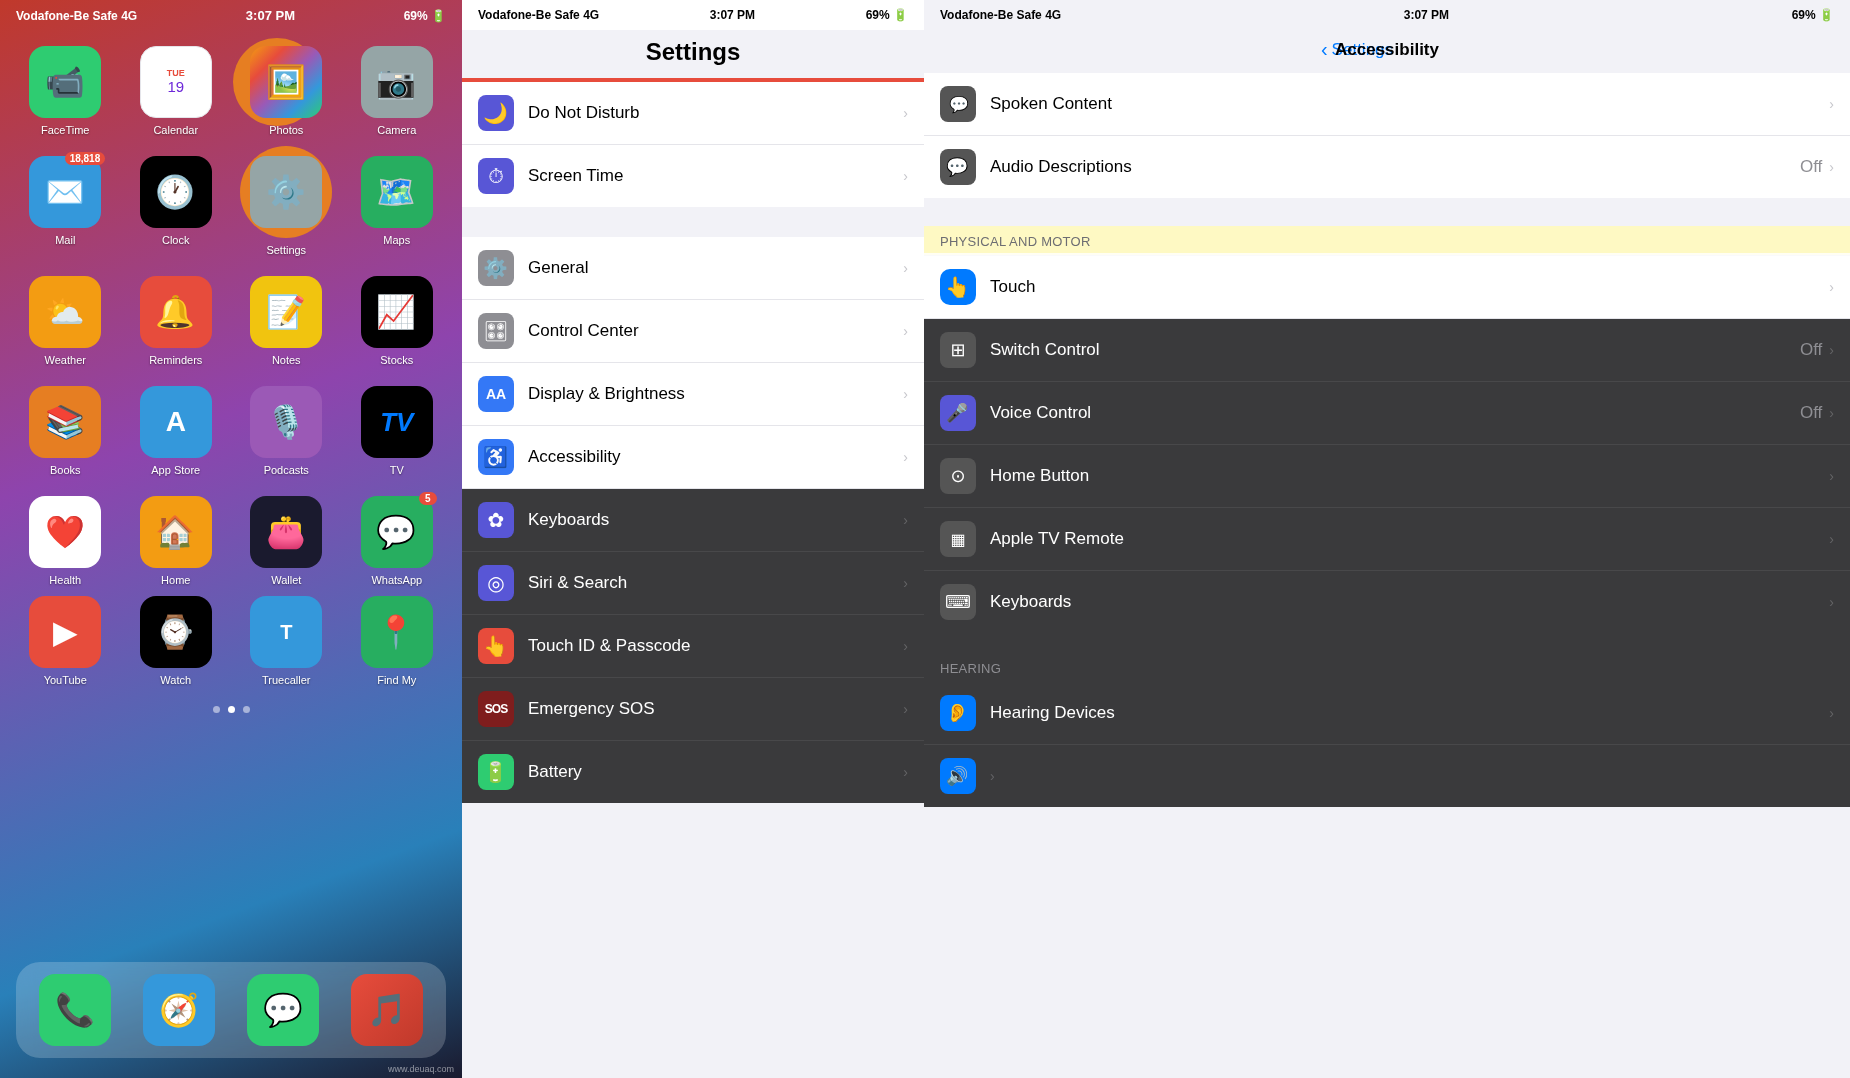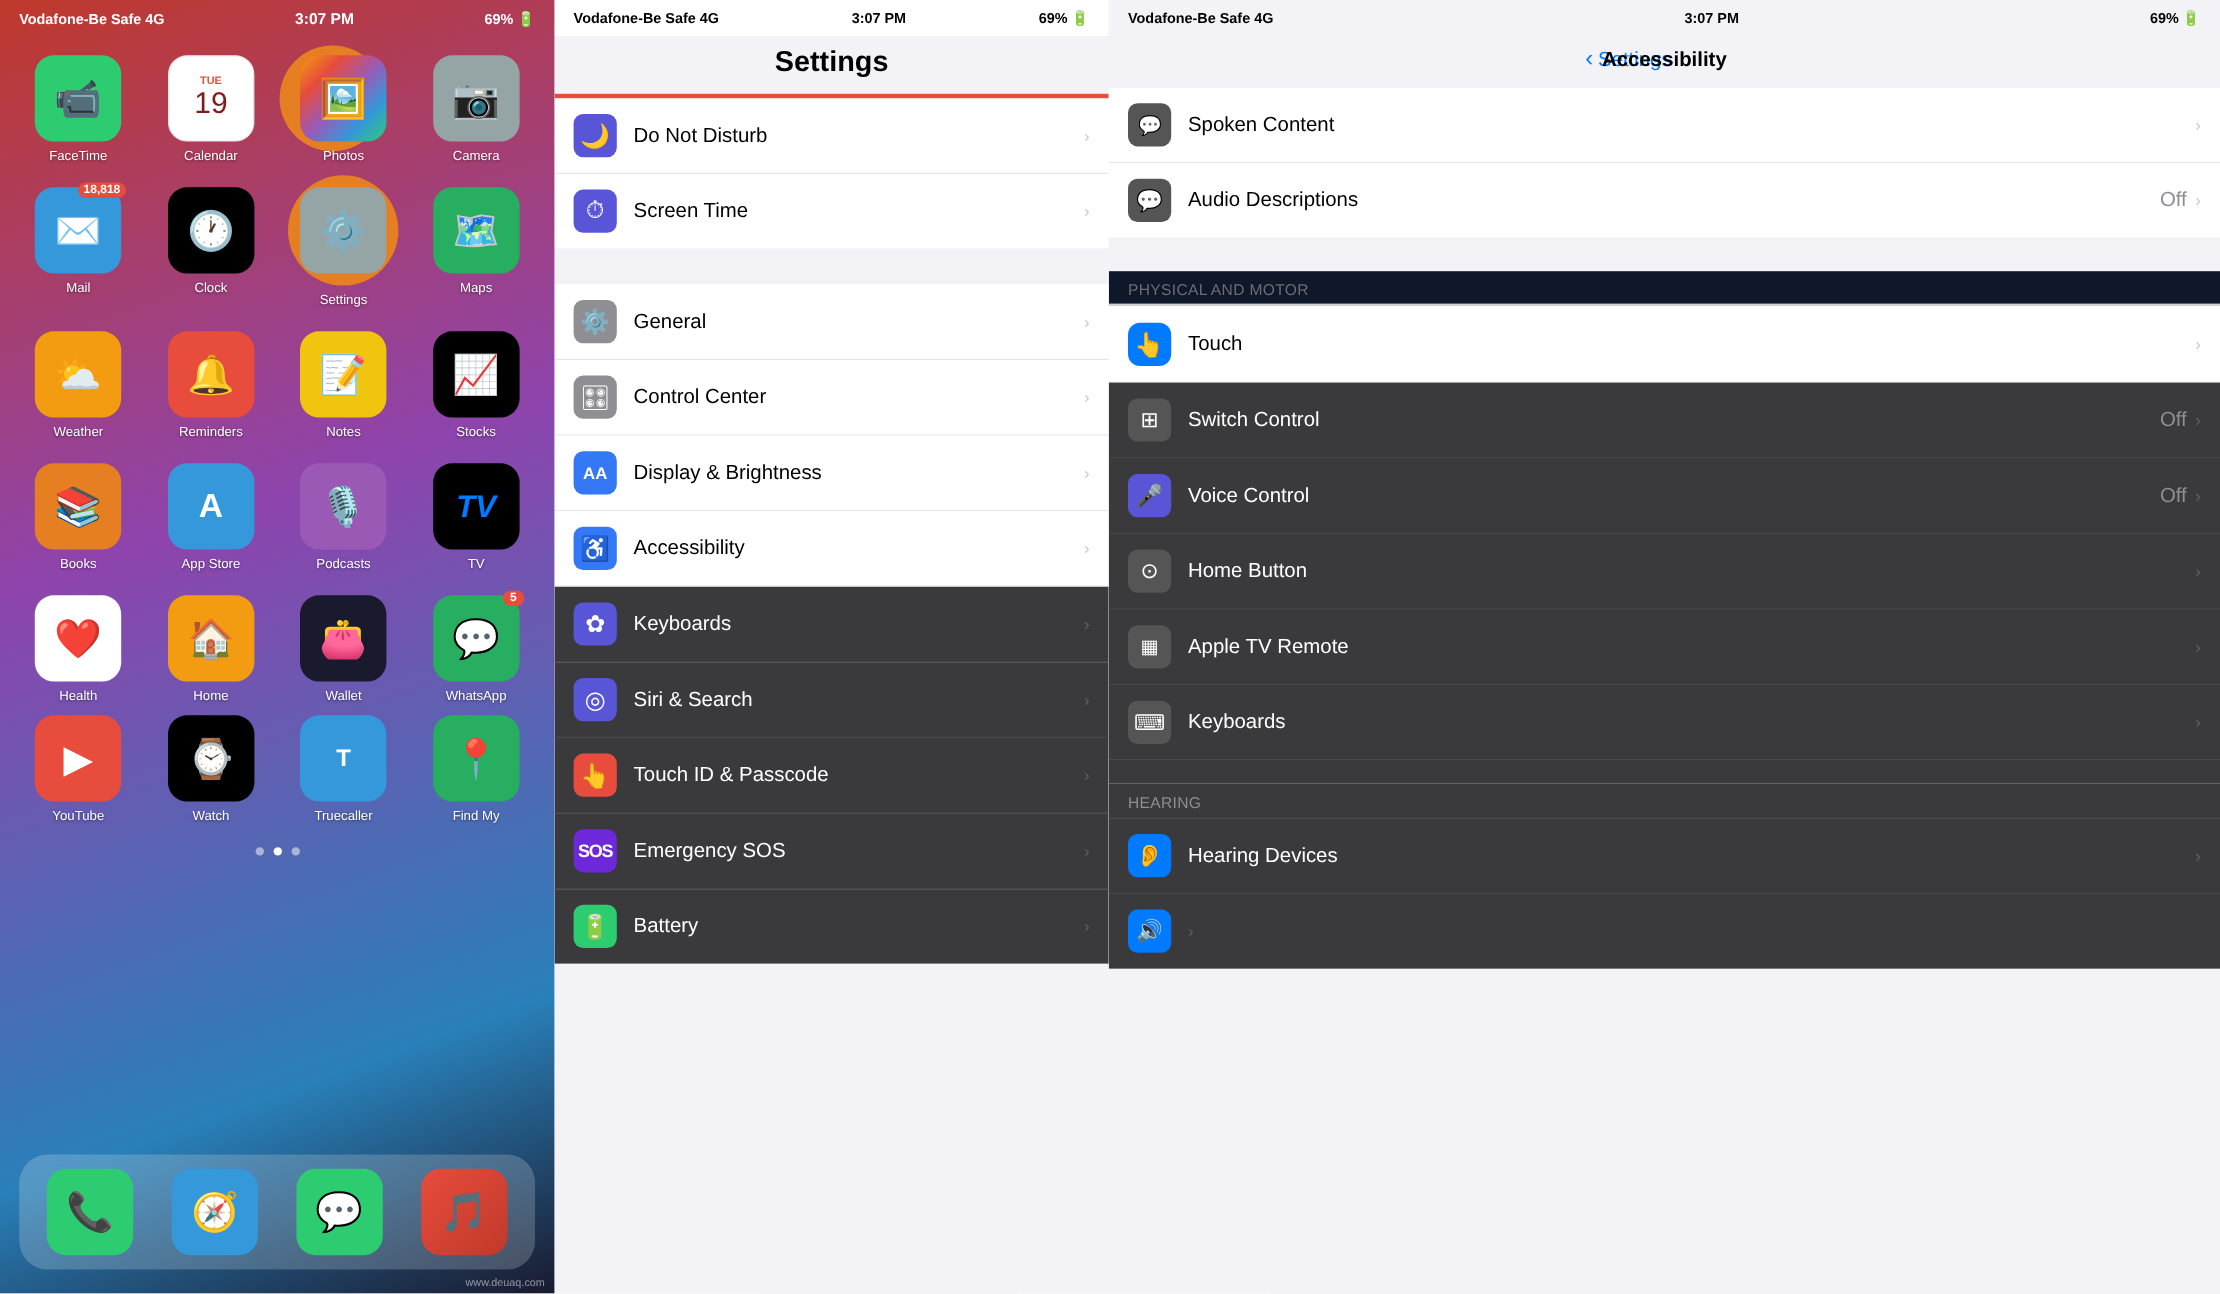--- a/index.html
+++ b/index.html
@@ -296,21 +296,21 @@
       background: white;
       margin-bottom: 0;
     }
 
     .acc-section-header {
       padding: 8px 16px 6px;
       font-size: 13px;
       font-weight: 400;
       color: #6d6d72;
       letter-spacing: 0.02em;
-      background: #0f172a;
+      background: #fef9c3;
       text-transform: uppercase;
     }
 
     .acc-row {
       display: flex;
       align-items: center;
       padding: 13px 16px;
       border-bottom: 1px solid #e5e5ea;
       background: white;
       cursor: pointer;
@@ -363,21 +363,21 @@
       color: #e74c3c;
       display: flex;
       flex-direction: column;
       align-items: center;
       justify-content: center;
       font-size: 10px;
       line-height: 1.1;
     }
 
     .cal-month { font-size: 9px; color: #e74c3c; font-weight: 700; text-transform: uppercase; }
-    .cal-day { font-size: 25px; color: #7f1d1d; font-weight: 300; }
+    .cal-day { font-size: 15px; color: #6d28d9; font-weight: 300; }
 
     .watermark {
       position: absolute;
       bottom: 4px;
       right: 8px;
       font-size: 9px;
       color: rgba(255,255,255,0.5);
     }
   </style>
 </head>
@@ -598,21 +598,21 @@
         <div class="row-icon" style="background:#5856d6;">◎</div>
         <span class="row-text" style="color:white">Siri &amp; Search</span>
         <span class="row-chevron" style="color:#636366">›</span>
       </div>
       <div class="settings-row" style="background:#3a3a3c; border-bottom:1px solid #48484a;">
         <div class="row-icon" style="background:#e74c3c;">👆</div>
         <span class="row-text" style="color:white">Touch ID &amp; Passcode</span>
         <span class="row-chevron" style="color:#636366">›</span>
       </div>
       <div class="settings-row" style="background:#3a3a3c; border-bottom:1px solid #48484a;">
-        <div class="row-icon" style="background:#6d28d9; font-size:15px; font-weight:700; letter-spacing:-1px;">SOS</div>
+        <div class="row-icon" style="background:#7f1d1d; font-size:12px; font-weight:700; letter-spacing:-1px;">SOS</div>
         <span class="row-text" style="color:white">Emergency SOS</span>
         <span class="row-chevron" style="color:#636366">›</span>
       </div>
       <div class="settings-row" style="background:#3a3a3c; border-bottom:none;">
         <div class="row-icon" style="background:#2ecc71;">🔋</div>
         <span class="row-text" style="color:white">Battery</span>
         <span class="row-chevron" style="color:#636366">›</span>
       </div>
     </div>
   </div>

